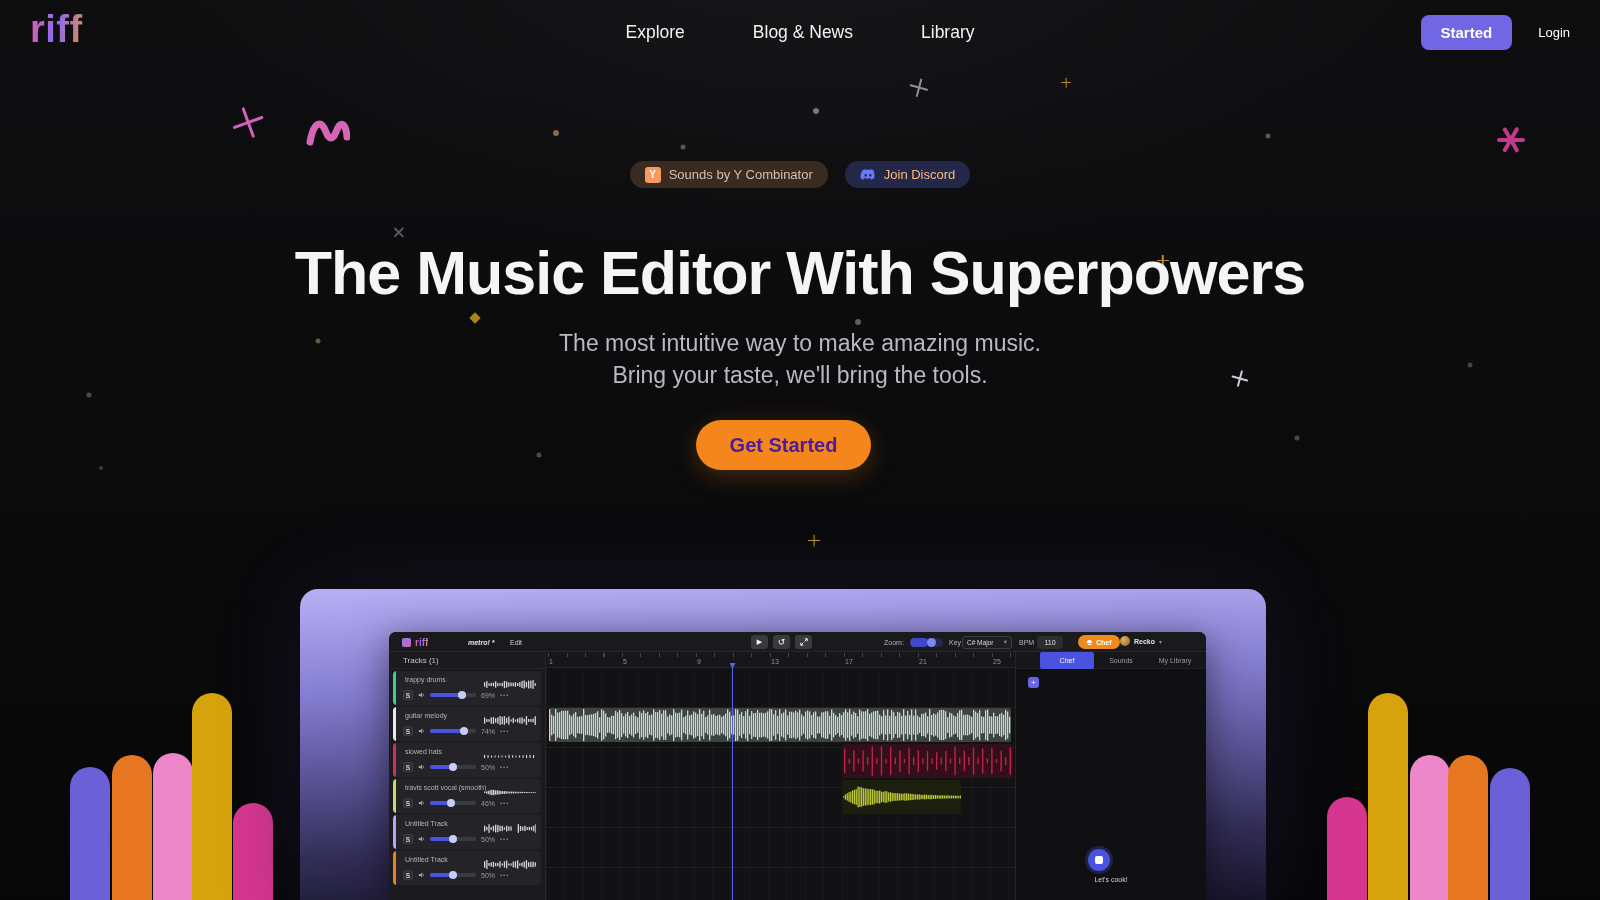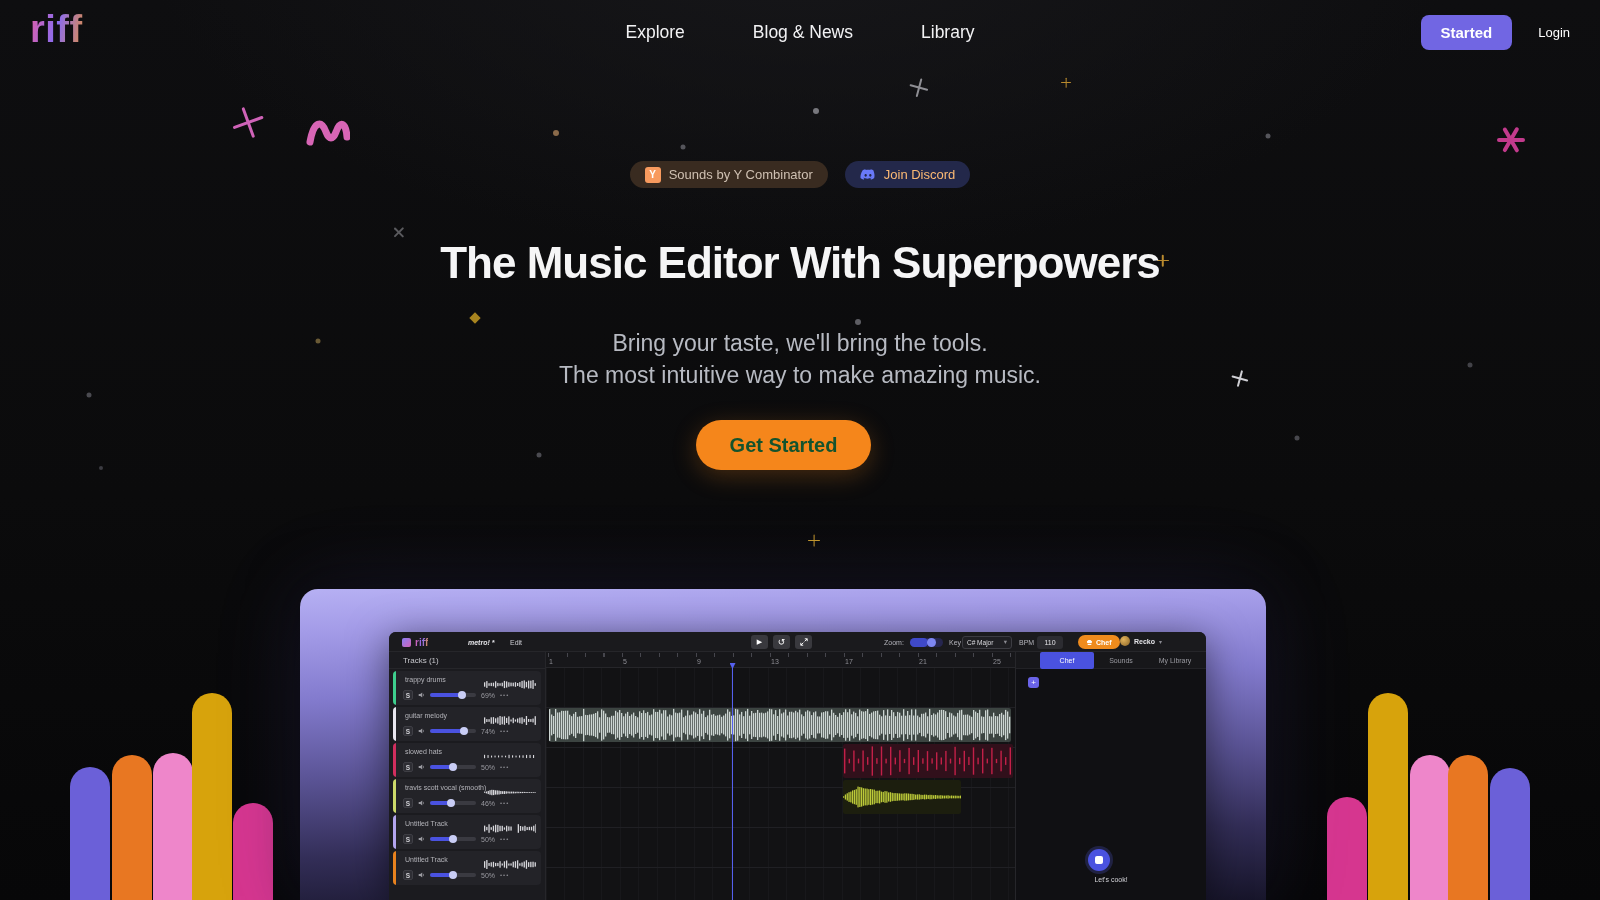--- a/index.html
+++ b/index.html
@@ -22,25 +22,25 @@
 
   
   .badges{position:absolute;top:161px;left:0;right:0;display:flex;justify-content:center;gap:17px}
   .badge{display:flex;align-items:center;gap:8px;height:27px;padding:0 15px;border-radius:14px;font-size:13px;cursor:pointer}
   .badge.yc{background:#392b20;color:#cfc0b2}
   .badge.dc{background:#23284a;color:#fdba74}
   .yc-ic{width:16px;height:16px;border-radius:3px;background:#f89a5e;color:#fff;font-size:10px;font-weight:700;
     display:flex;align-items:center;justify-content:center}
 
   
-  .hero-title{position:absolute;top:238px;left:0;right:0;text-align:center;font-size:44px;font-weight:600;
+  .hero-title{position:absolute;top:238px;left:0;right:0;text-align:center;font-size:61px;font-weight:600;
     color:#f5f5f6;letter-spacing:-1px}
   .hero-sub{position:absolute;top:327px;left:0;right:0;text-align:center;font-size:23px;line-height:32px;color:#b7bac2}
   .cta{position:absolute;top:420px;left:696px;width:175px;height:50px;border-radius:25px;background:#f5861b;
-    color:#14532d;font-size:20px;font-weight:700;border:none;cursor:pointer;box-shadow:0 6px 24px rgba(245,134,27,.25)}
+    color:#4c1d95;font-size:20px;font-weight:700;border:none;cursor:pointer;box-shadow:0 6px 24px rgba(245,134,27,.25)}
 
   
   .sp{position:absolute;pointer-events:none}
   .sp i{position:absolute;left:0;top:46%;width:100%;height:13%;border-radius:99px;display:block}
   .sp-dot{border-radius:50%}
   .eqbar{position:absolute;pointer-events:none}
   .squiggle{position:absolute;left:306px;top:112px}
 
   
   .laptop{position:absolute;left:300px;top:589px;width:966px;height:311px;border-radius:18px 18px 0 0;
@@ -215,22 +215,22 @@
         <svg width="16" height="12" viewBox="0 0 24 18">
             <path d="M20 2C18 1 16 .5 16 .5l-.5 1c-2-.4-4.5-.4-7 0L8 .5S6 1 4 2C1.5 6 .5 10 .7 13.5c2 1.6 4.8 2.5 4.8 2.5l1-1.6c-.8-.3-1.8-.8-1.8-.8l.4-.3c3.5 1.6 8.3 1.6 11.8 0l.4.3s-1 .5-1.8.8l1 1.6s2.8-.9 4.8-2.5C22.5 10 21.5 6 20 2zM8.5 11.5c-1 0-1.8-.9-1.8-2s.8-2 1.8-2 1.8.9 1.8 2-.8 2-1.8 2zm7 0c-1 0-1.8-.9-1.8-2s.8-2 1.8-2 1.8.9 1.8 2-.8 2-1.8 2z" fill="#6979f8"></path>
           </svg>
       </span>
       <span>Join Discord</span>
     </div>
   </div>
 
   <h1 class="hero-title">The Music Editor With Superpowers</h1>
   <div class="hero-sub">
+    <div>The most intuitive way to make amazing music.</div>
     <div>Bring your taste, we'll bring the tools.</div>
-    <div>The most intuitive way to make amazing music.</div>
   </div>
   <button class="cta">Get Started</button>
 
   <div class="laptop">
     <div class="daw">
 
       <div class="daw-top">
         <div class="dlogo">
           <span class="cube"></span>
           <span class="wordmark">riff</span>

